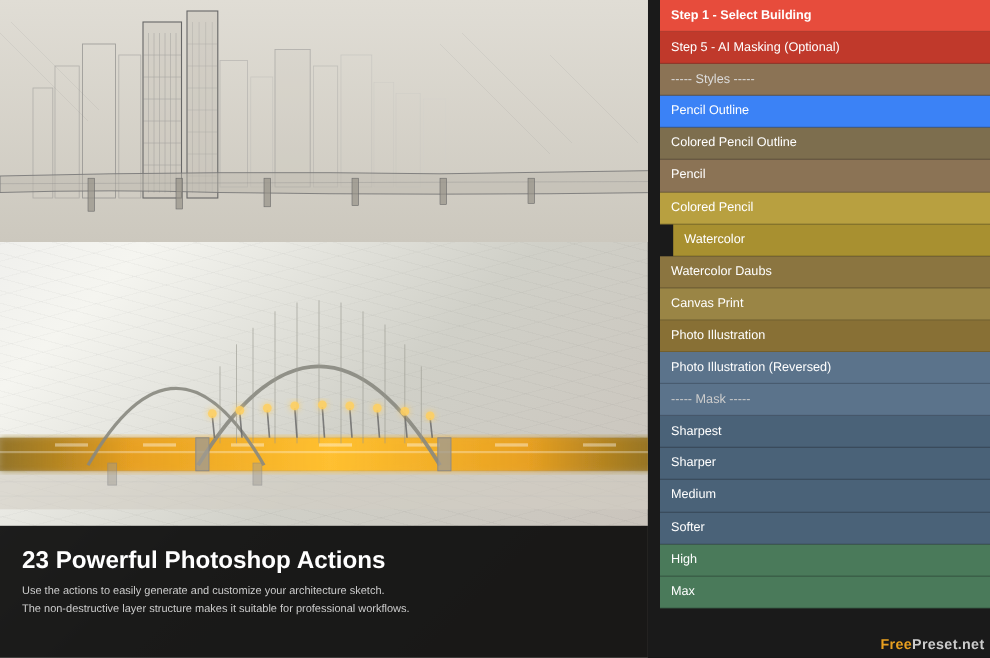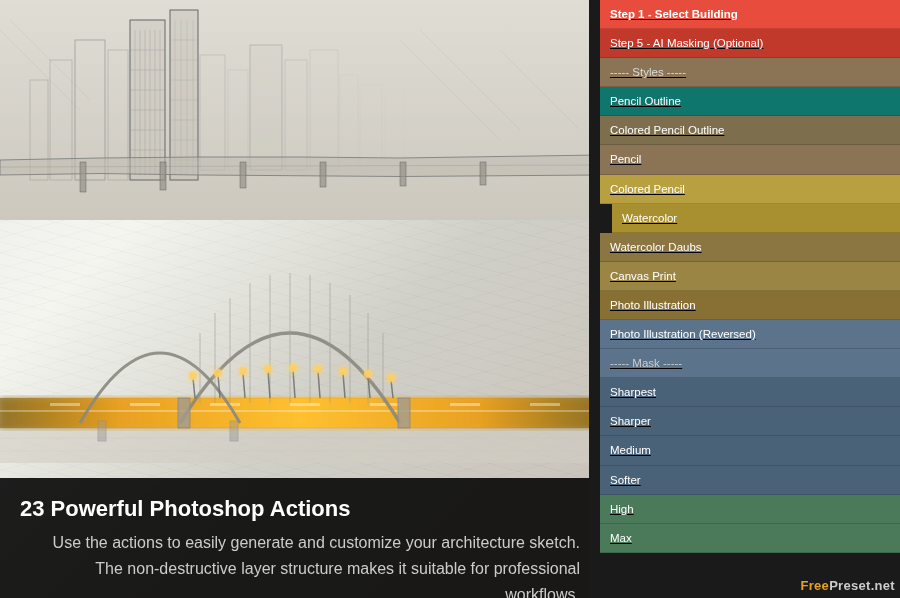--- a/index.html
+++ b/index.html
@@ -43,54 +43,52 @@
 
     .caption-title {
       font-size: 22px;
       font-weight: bold;
       color: #ffffff;
       margin-bottom: 8px;
       line-height: 1.2;
     }
 
     .caption-desc {
-      font-size: 16px;
+      font-size: 10px;
       color: #cccccc;
       line-height: 1.6;
-      text-align: right;
     }
 
     
     .right-panel {
       position: absolute;
       right: 0;
       top: 0;
       width: 300px;
       height: 598px;
       display: flex;
       flex-direction: column;
-      text-decoration: underline;
     }
 
     .action-item {
       padding: 6px 10px;
       font-size: 11.5px;
       color: #fff;
       cursor: pointer;
       border-bottom: 1px solid rgba(0,0,0,0.15);
       font-weight: 400;
       line-height: 1.4;
     }
 
     
     .color-red { background-color: #c0392b; }
     .color-red-selected { background-color: #e74c3c; font-weight: 600; }
     .color-dark-red { background-color: #922b21; }
     .color-olive { background-color: #8B7355; }
-    .color-tan { background-color: #0f766e; }
+    .color-tan { background-color: #3b82f6; }
     .color-olive2 { background-color: #7D6E4E; }
     .color-separator { background-color: #8B7355; color: #ddd; }
     .color-yellow-olive { background-color: #B8A040; }
     .color-gold { background-color: #A89030; margin-left: 12px; }
     .color-olive3 { background-color: #8B7540; }
     .color-olive4 { background-color: #9A8545; }
     .color-olive5 { background-color: #887035; }
     .color-blue-gray { background-color: #5B738B; }
     .color-sep2 { background-color: #5B738B; color: #ccc; }
     .color-steel { background-color: #4A6278; }

